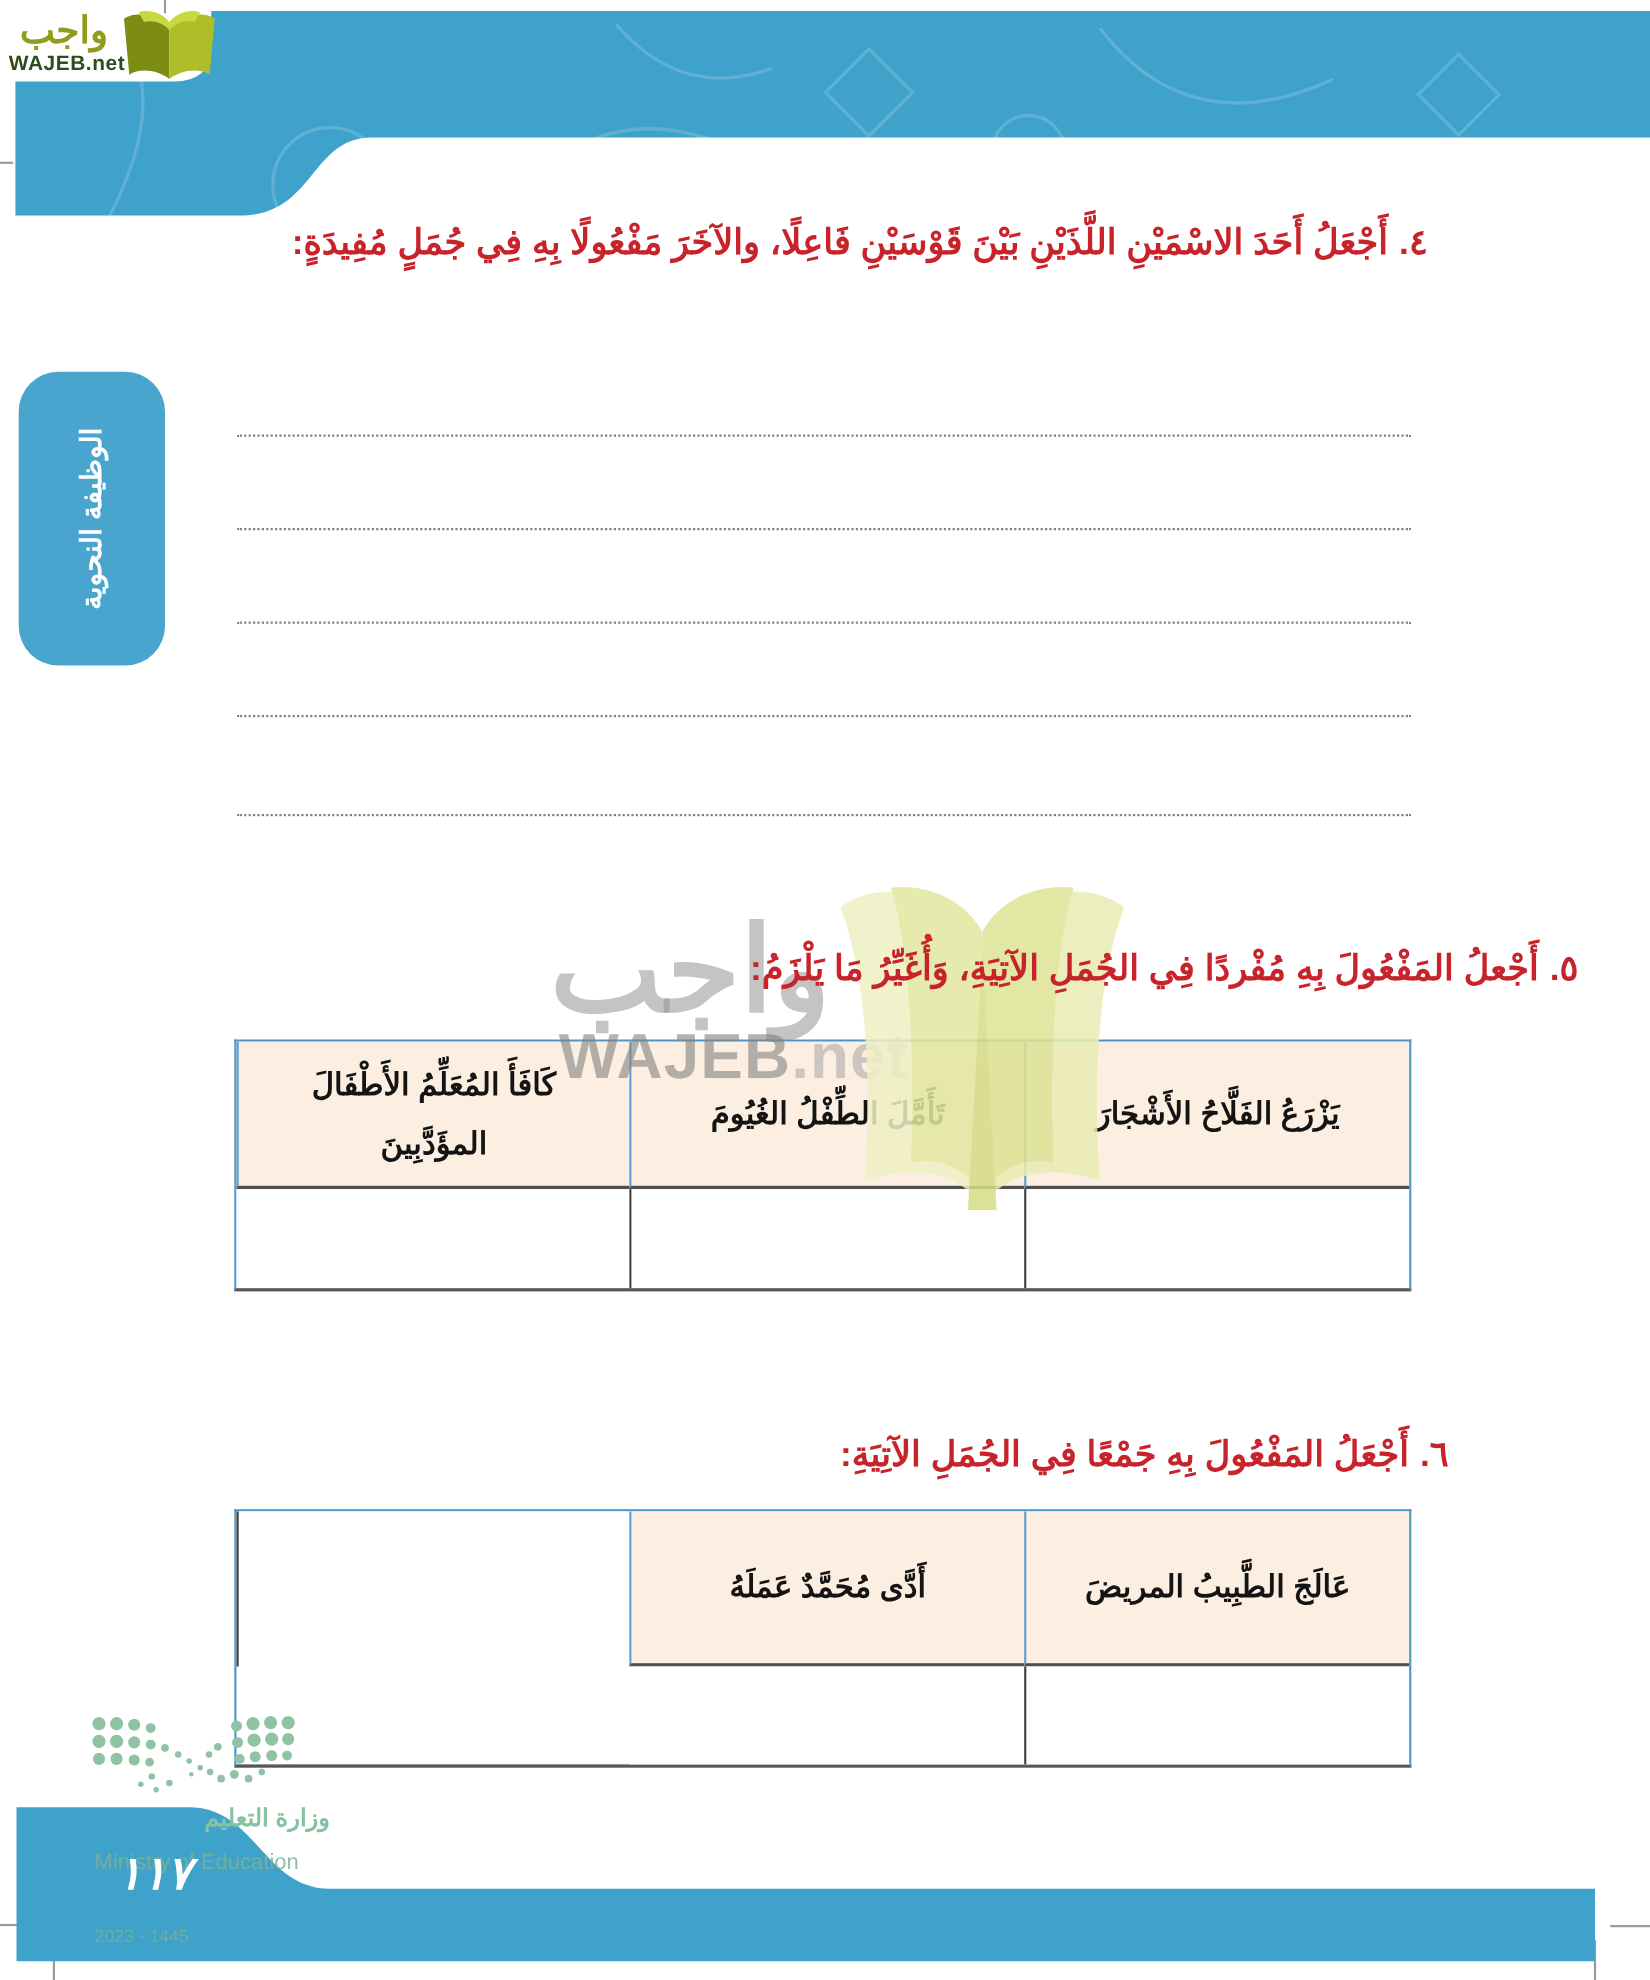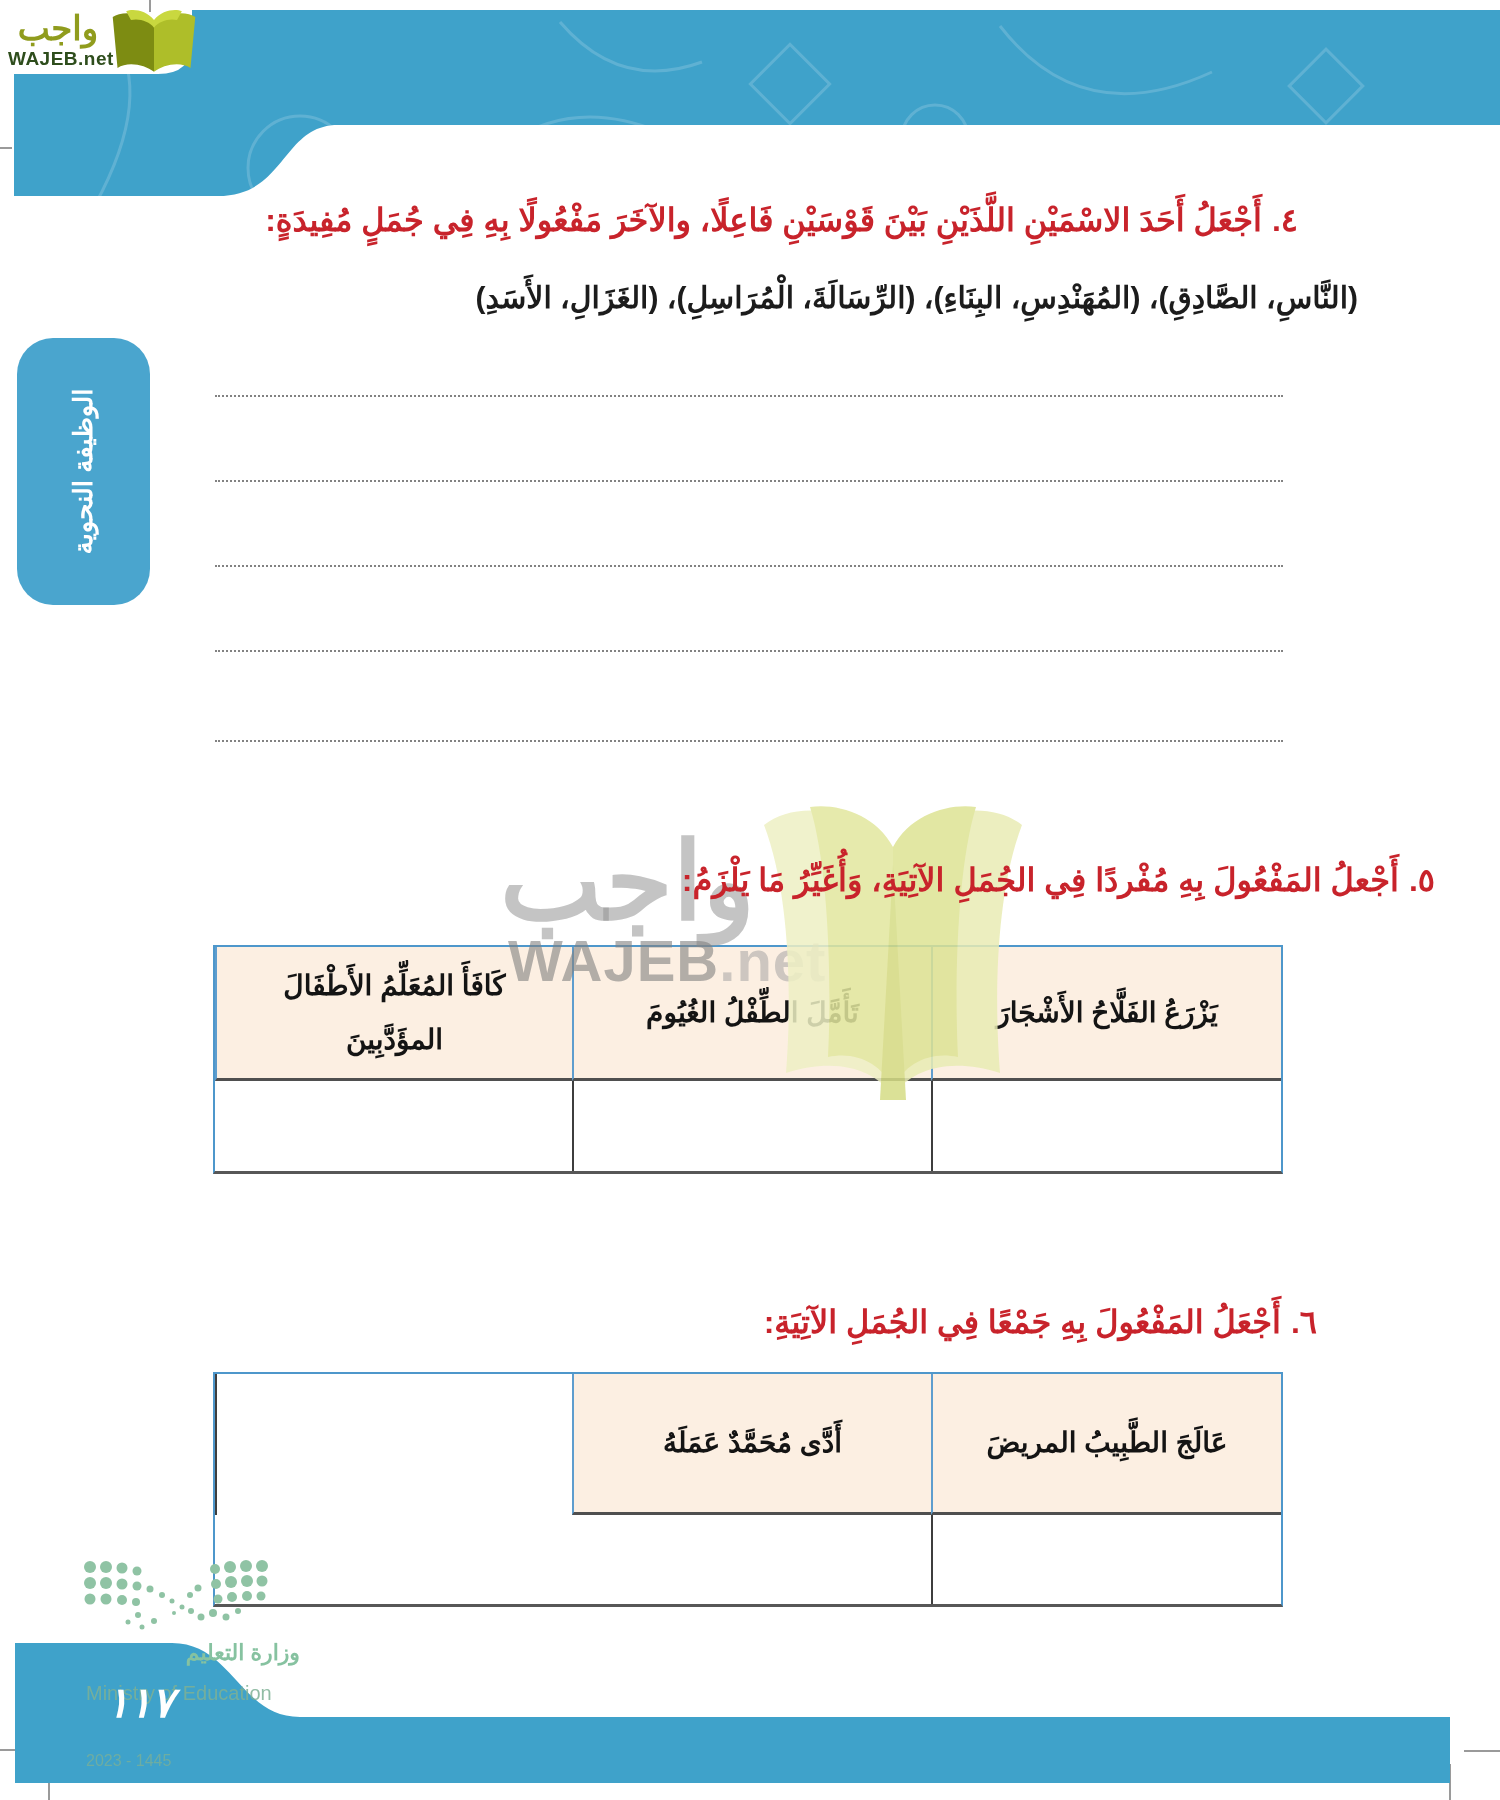--- a/index.html
+++ b/index.html
@@ -88,21 +88,20 @@
   <div class="trim" style="left:1464px;top:1750px;width:36px;height:2px;"></div>
   <div class="trim" style="left:1449px;top:1764px;width:2px;height:36px;"></div>
 
   <div class="side-tab">
     <div class="side-tab-label">الوظيفة النحوية</div>
   </div>
 
   <div class="ex-head" style="right:202px;top:196px;">
     <span class="num">٤.</span><span>أَجْعَلُ أَحَدَ الاسْمَيْنِ اللَّذَيْنِ بَيْنَ قَوْسَيْنِ فَاعِلًا، والآخَرَ مَفْعُولًا بِهِ فِي جُمَلٍ مُفِيدَةٍ:</span>
   </div>
-  <div class="word-bank" style="right:142px;top:280px;">(النَّاسِ، الصَّادِقِ)، (المُهَنْدِسِ، البِنَاءِ)، (الرِّسَالَةَ، الْمُرَاسِلِ)، (الغَزَالِ، الأَسَدِ)</div>
 
   <div class="dotline" style="top:395px;"></div>
   <div class="dotline" style="top:480px;"></div>
   <div class="dotline" style="top:565px;"></div>
   <div class="dotline" style="top:650px;"></div>
   <div class="dotline" style="top:740px;"></div>
 
   <div class="ex-head" style="right:65px;top:856px;">
     <span class="num">٥.</span><span>أَجْعلُ المَفْعُولَ بِهِ مُفْردًا فِي الجُمَلِ الآتِيَةِ، وَأُغَيِّرُ مَا يَلْزَمُ:</span>
   </div>

